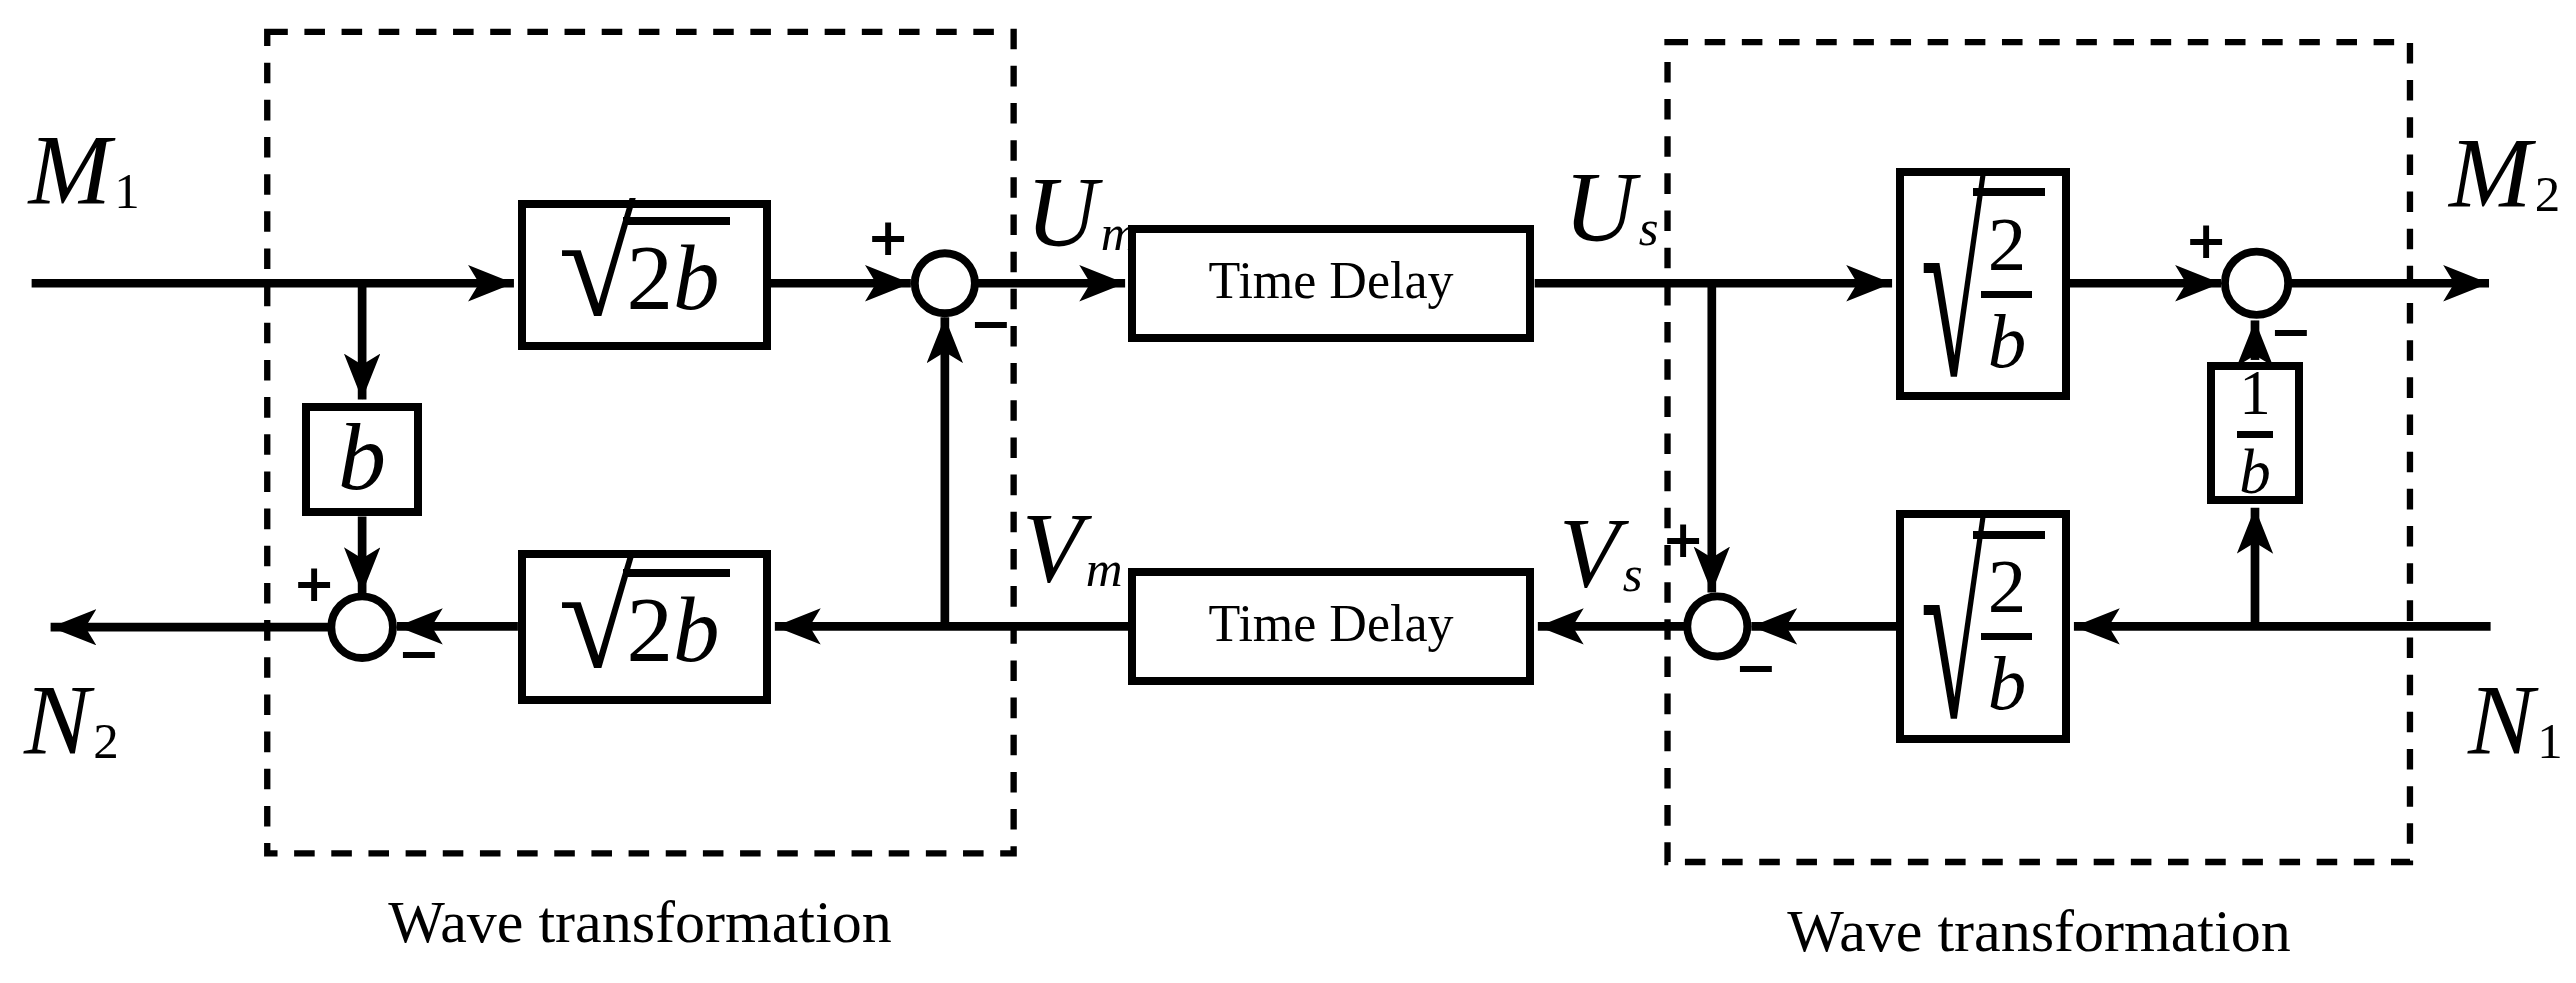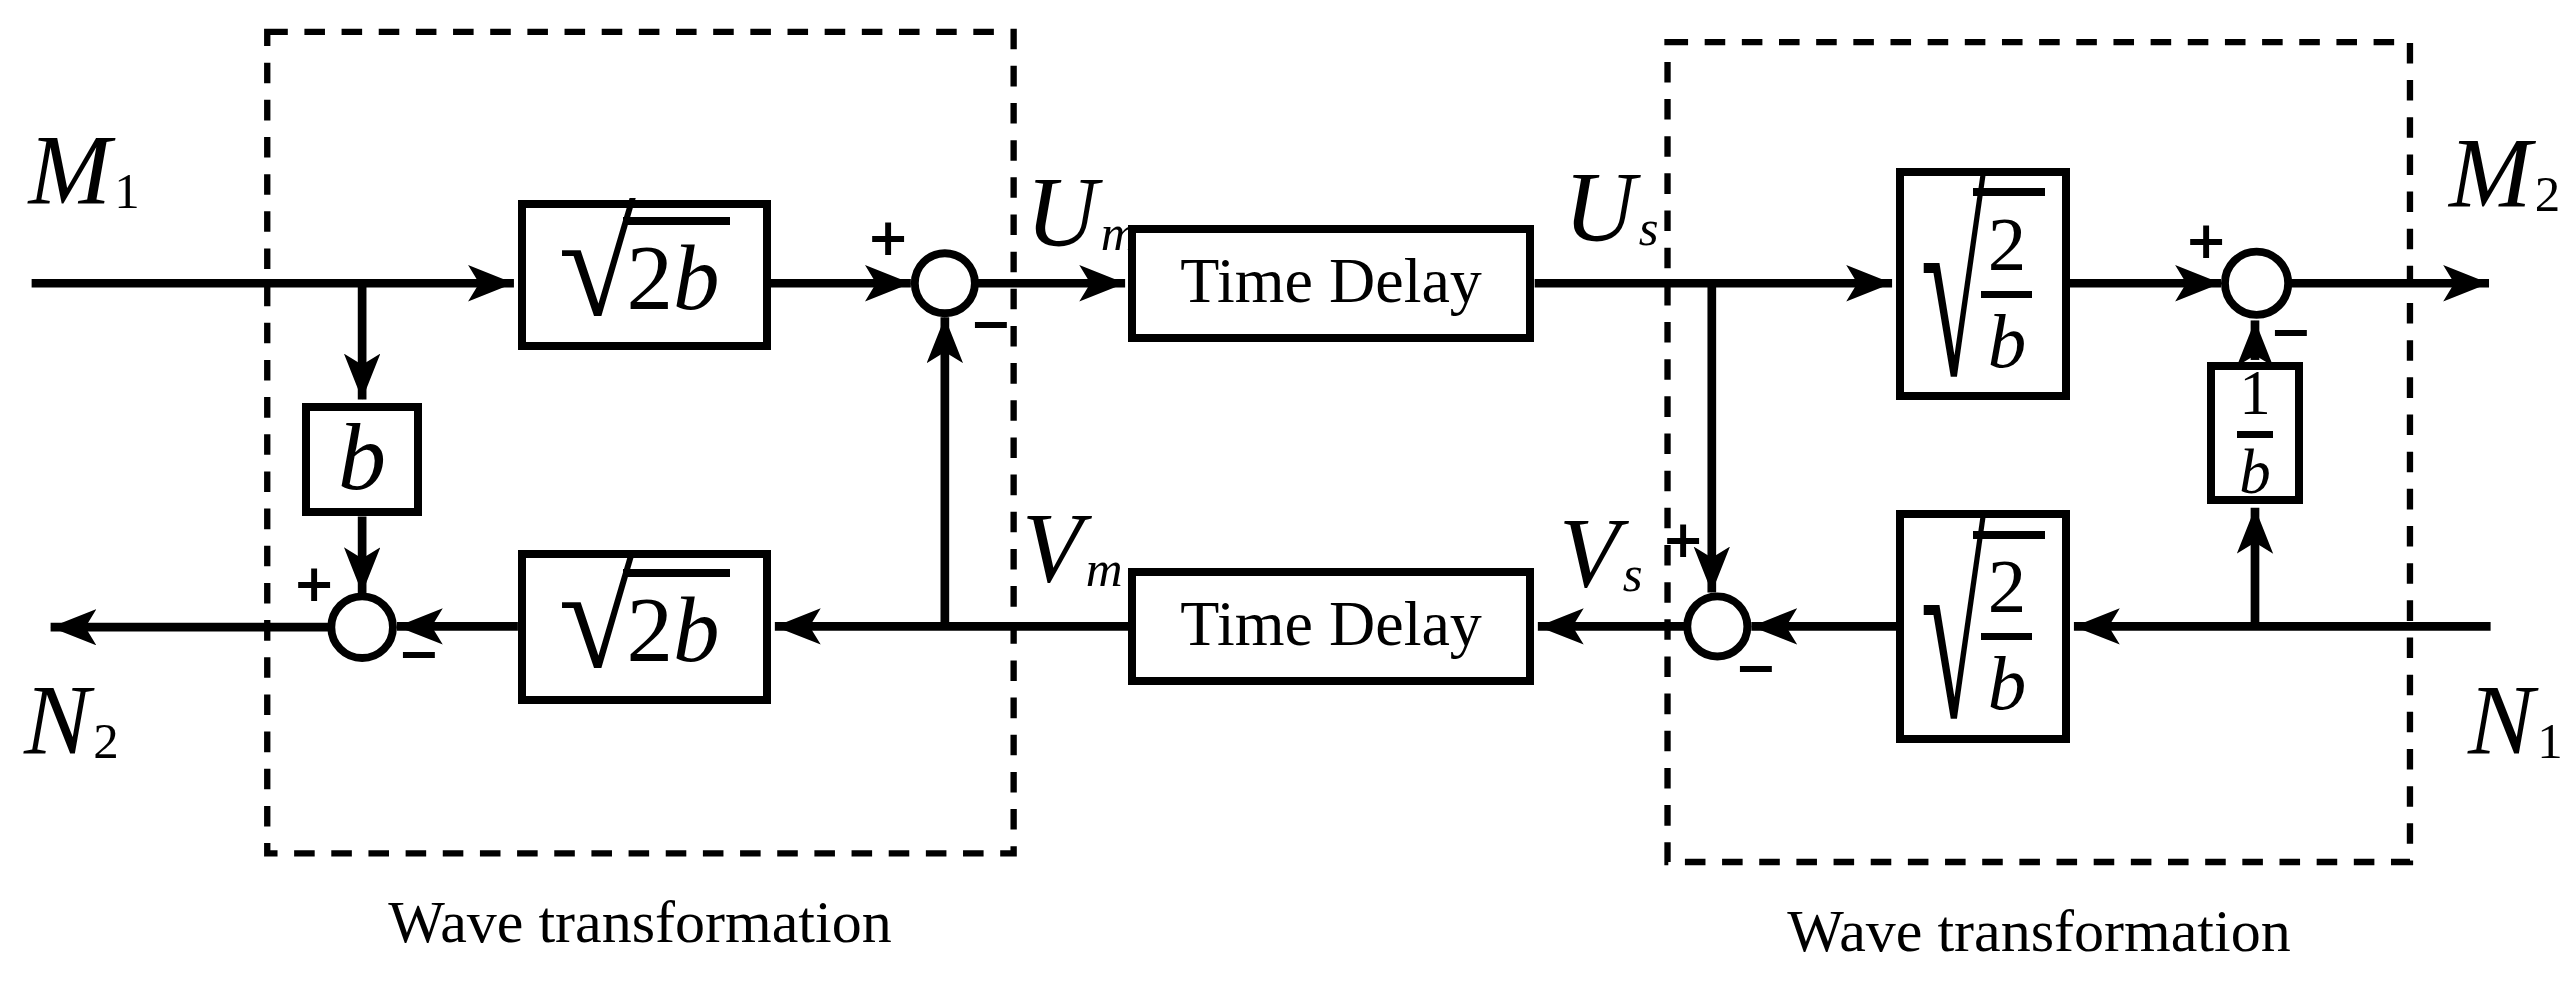--- a/index.html
+++ b/index.html
@@ -54,21 +54,21 @@
     padding:9.5px 12.7px 0 8px;
     font-size:77px;
   }
   .fracbar{width:51px;height:7.1px;background:#000;margin:8px 0 4.7px 0;}
 
   
   .vfrac{display:inline-flex;flex-direction:column;align-items:center;font-size:63px;line-height:1;}
   .vfrac .fracbar{width:36px;height:6.3px;margin:6.3px 0 3.2px 0;}
 
   
-  .td-label{font-size:64px;white-space:nowrap;transform:translateY(-3.2px);}
+  .td-label{font-size:52px;white-space:nowrap;transform:translateY(-3.2px);}
 
   
   .sig{position:absolute;display:inline-flex;line-height:1;white-space:nowrap;}
   .sig .base{font-size:99px;font-style:italic;}
   .sig .ssub{font-size:51px;margin-left:3.2px;transform:translateY(46px);}
   .sig .ssub.it{font-style:italic;}
 
   
   .sgn{
     position:absolute;

